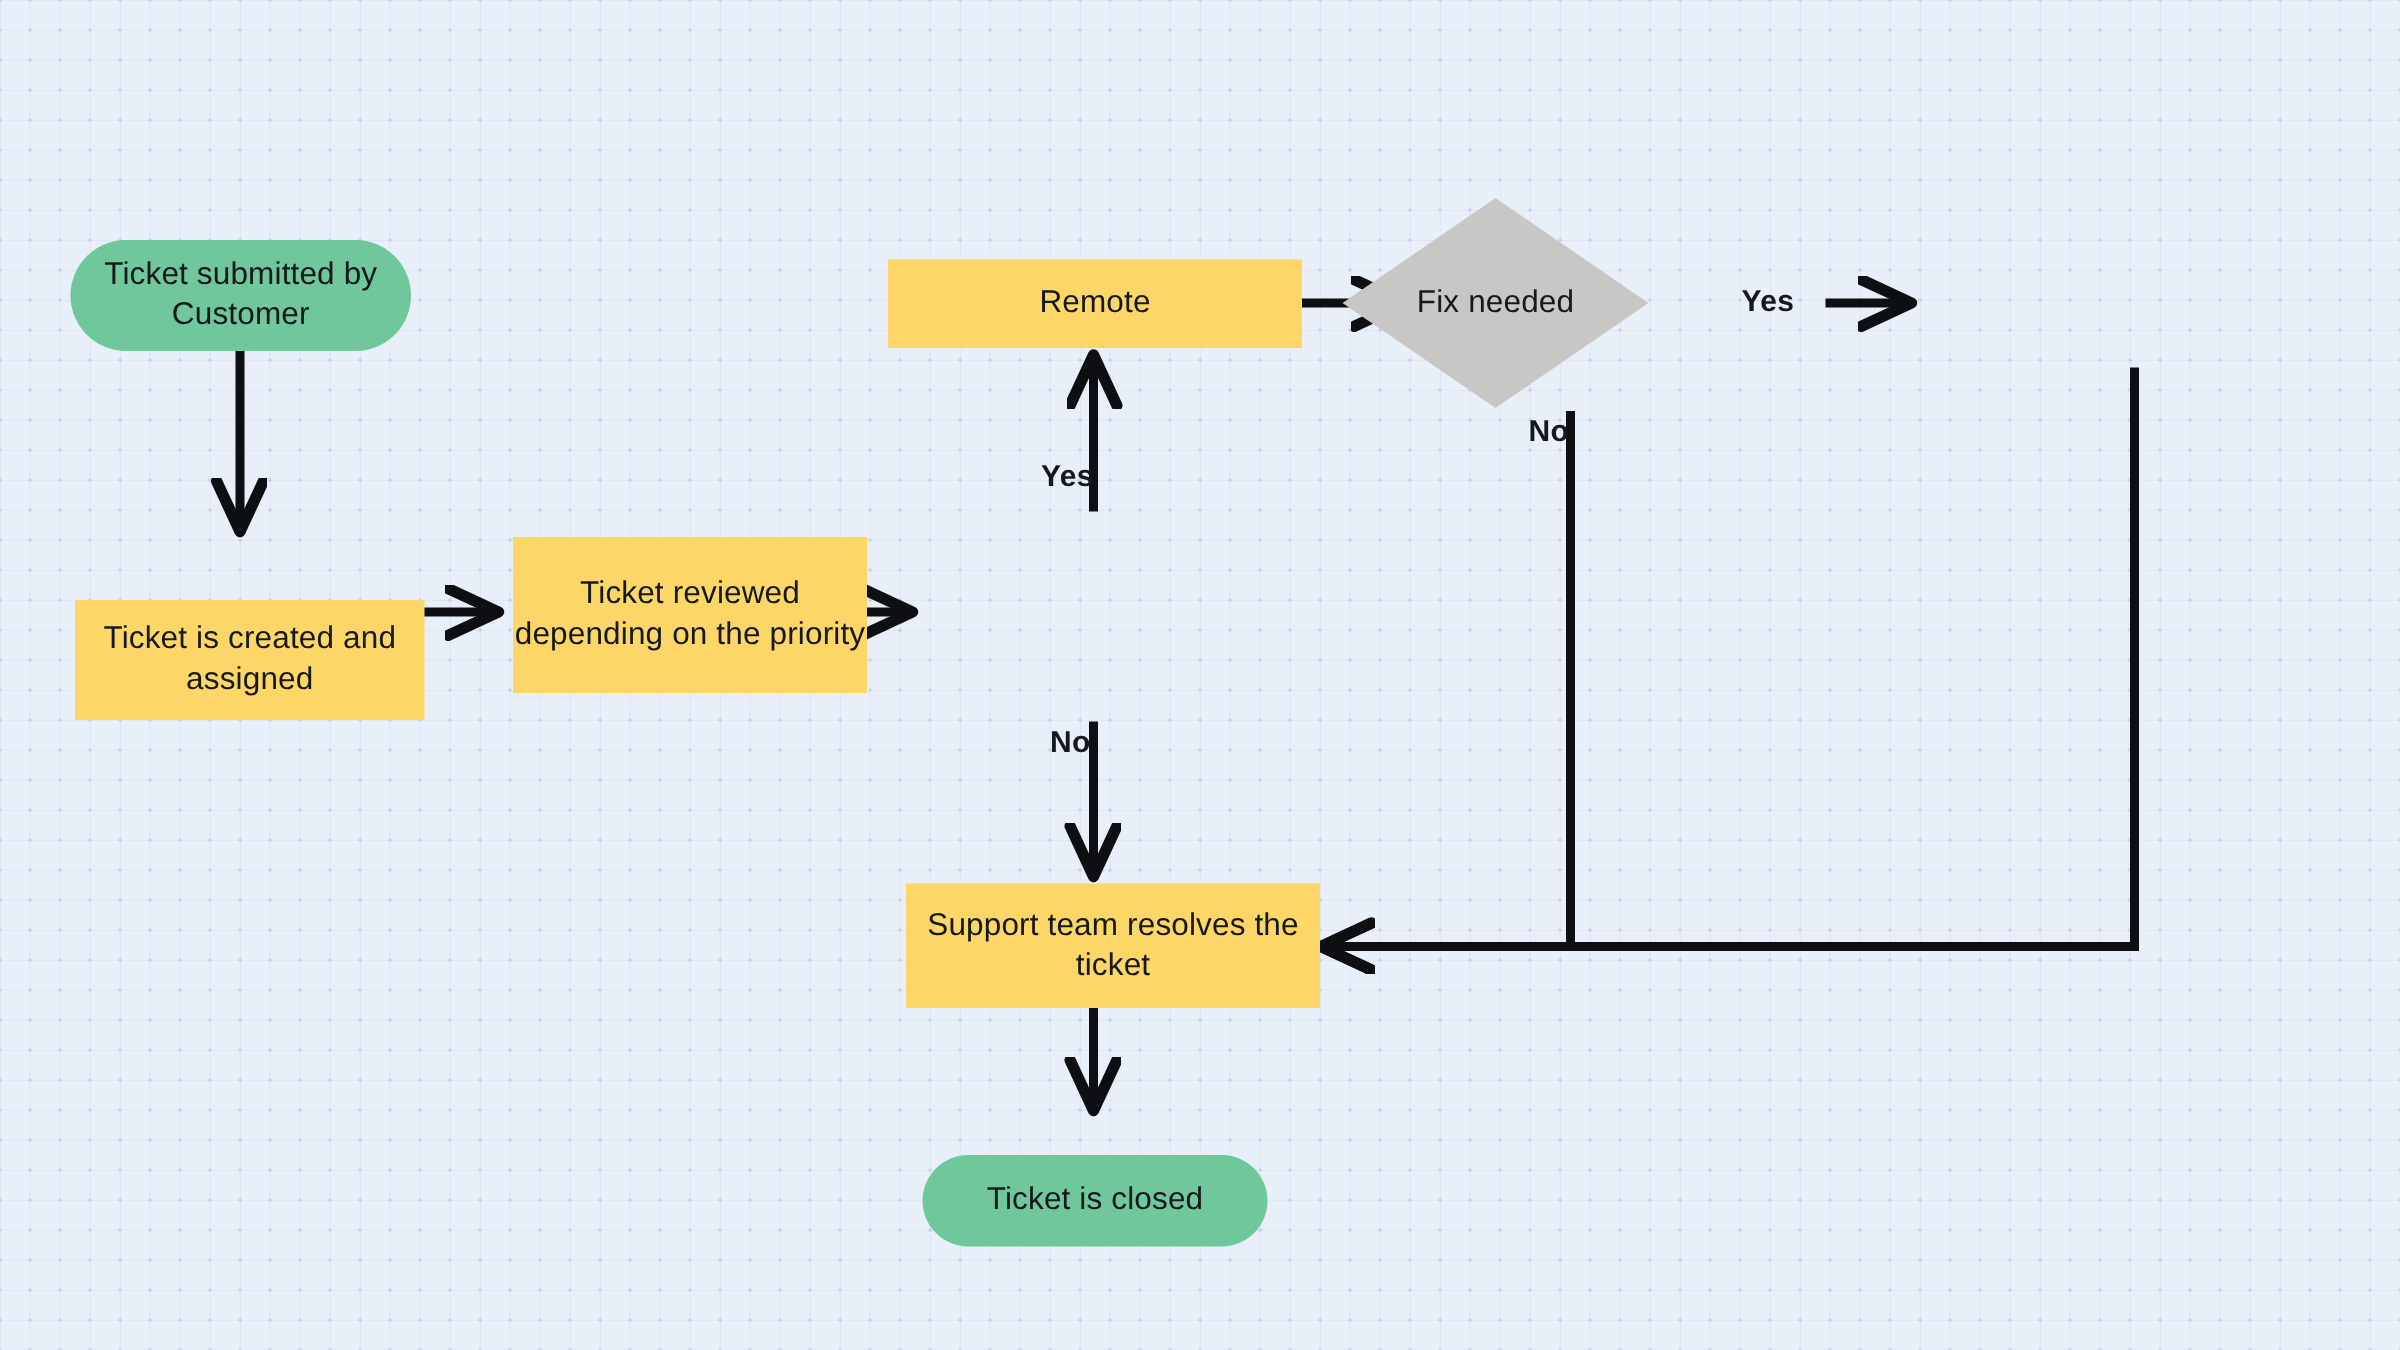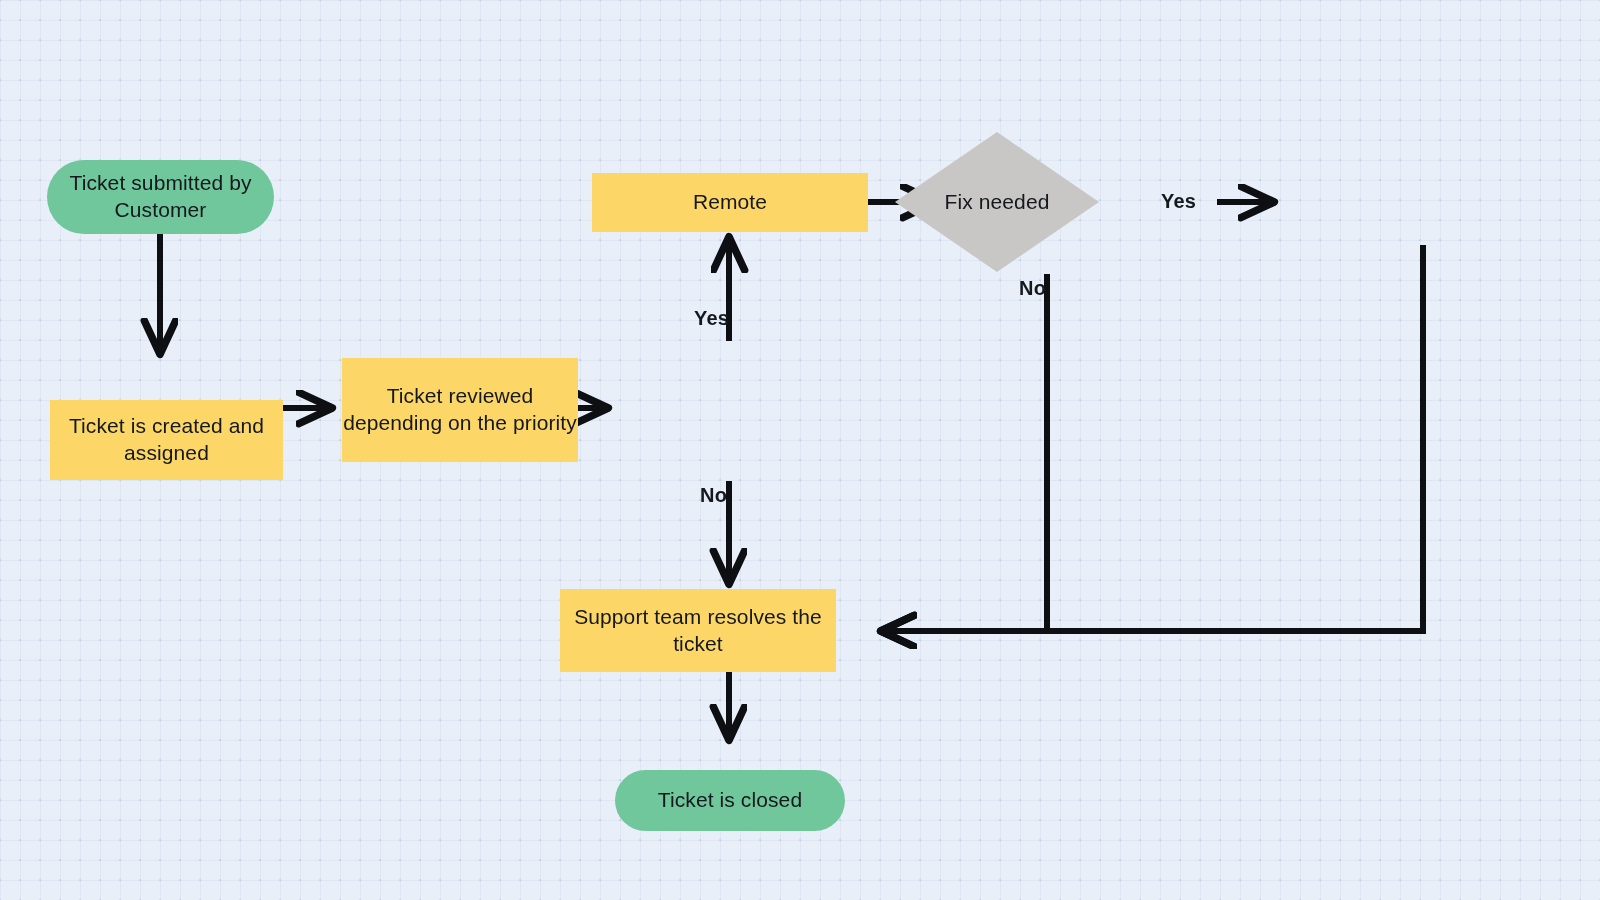--- a/index.html
+++ b/index.html
@@ -119,21 +119,21 @@
   <div class="node node-process" style="left:592px; top:173px; width:276px; height:59px;justify-content:center;">
     <span class="node-text">Remote</span>
   </div>
 
   <div class="node node-decision" style="left:895px; top:132px; width:204px; height:140px;">
     <span class="diamond-shape"></span>
     <span class="node-text">Fix needed</span>
   </div>
 
 
-  <div class="node node-process" style="left:560px; top:589px; width:276px; height:83px;">
+  <div class="node node-process" style="left:604px; top:589px; width:276px; height:83px;">
     <span class="node-text">Support team resolves the ticket</span>
   </div>
 
   <div class="node node-terminator" style="left:615px; top:770px; width:230px; height:61px;">
     <span class="node-text">Ticket is closed</span>
   </div>
 
   <div class="edge-label" style="left:694px; top:307px;">Yes</div>
 
   <div class="edge-label" style="left:700px; top:484px;">No</div>

